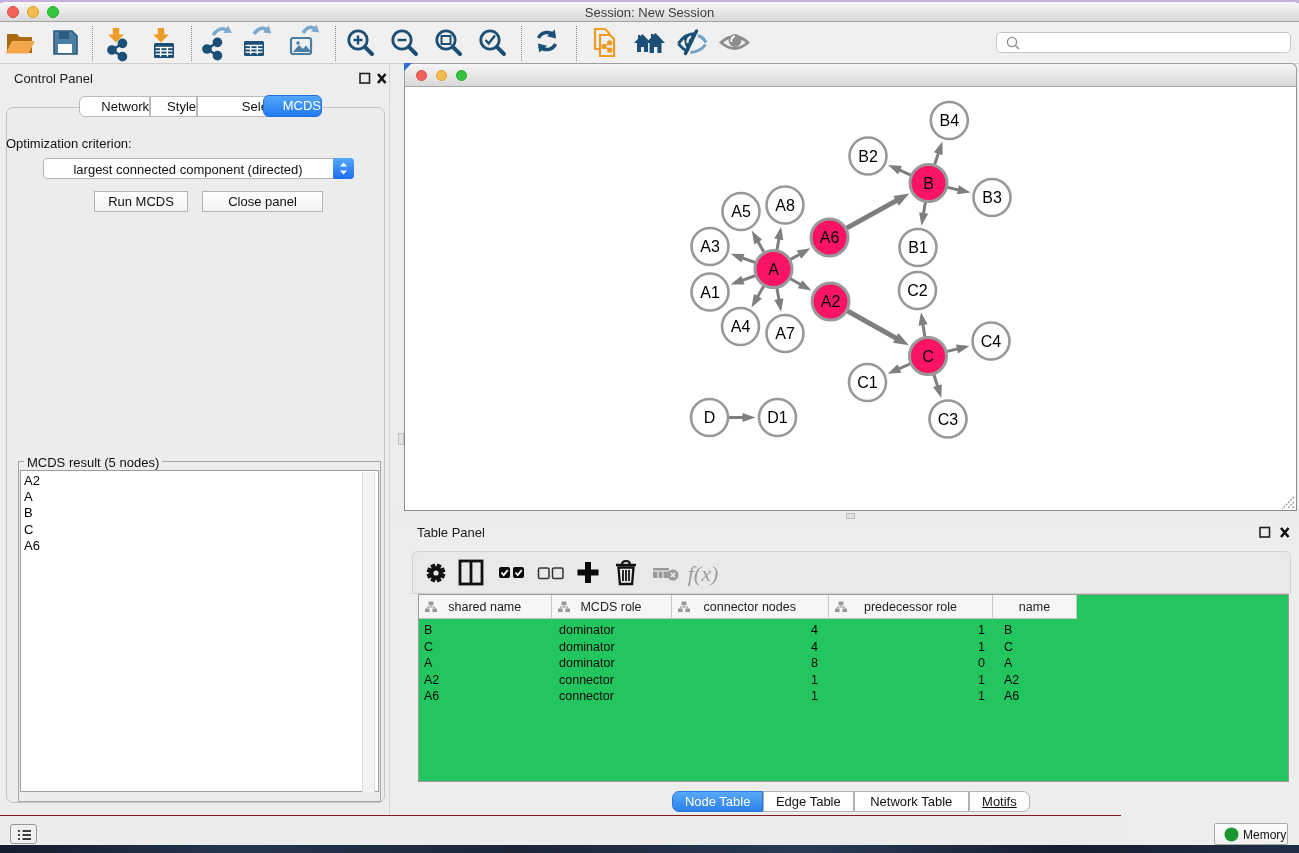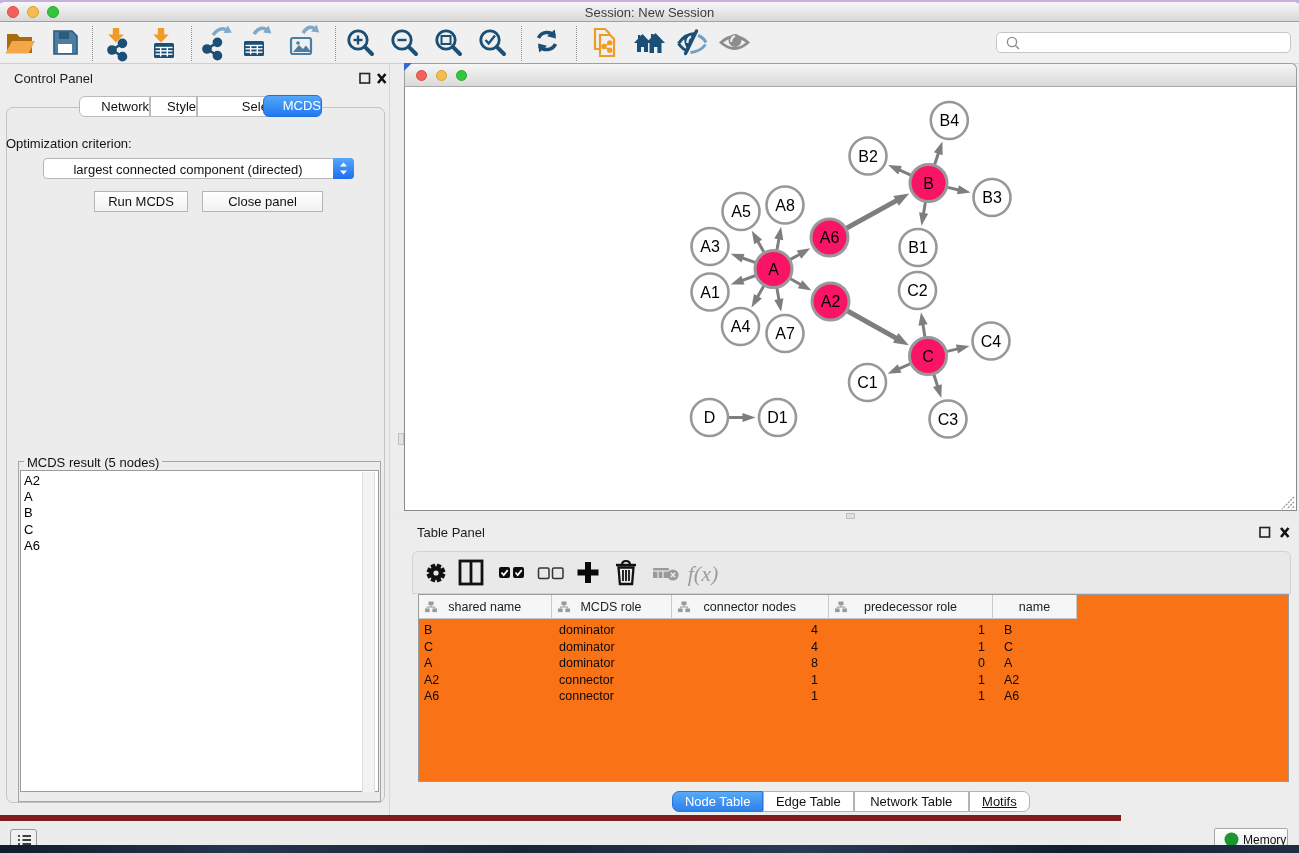--- a/index.html
+++ b/index.html
@@ -34,29 +34,29 @@
 .nw-text{top:5px;width:893px;text-align:center;font-size:13px;font-weight:bold;color:#2e2e2e}
 .canvas{left:0;top:24px;width:893px;height:424px;background:#fff;border:1px solid #8a8a8a;border-top:none}
 .graph{position:absolute;left:0;top:0}
 
 .split{left:390px;top:511px;width:909px;height:10px;background:#ececec}
 .split-h{left:846px;top:513px;width:9px;height:6px;background:#e0e0e0;border:1px solid #bdbdbd}
 
 .tpanel{left:390px;top:521px;width:909px;height:294px;background:#ededed}
 .tp-title{left:27px;top:4px;font-size:13px;color:#1c1c1c}
 .tp-well{left:22px;top:30px;width:879px;height:43px;background:#e9e9e9;border:1px solid #d2d2d2;border-radius:6px 6px 0 0}
-.ttable{left:28px;top:73px;width:871px;height:188px;background:#f97316;border:1px solid #9b9b9b}
+.ttable{left:28px;top:73px;width:871px;height:188px;background:#22c55e;border:1px solid #9b9b9b}
 .thead{left:0;top:0;width:658px;height:24px;background:#f6f6f6;border-bottom:1px solid #c4c4c4}
 .hcell{position:absolute;top:0;height:24px;border-right:1px solid #c9c9c9;font-size:12.5px;color:#222}
 .hlab{position:absolute;width:100%;text-align:center;top:5px}
 .cellt{position:absolute;font-size:12.5px;color:#0a0a0a}
 .btab{position:absolute;top:0;height:21px;background:#fff;border:1px solid #b3b3b3;font-size:13px;color:#111;text-align:center;line-height:20px}
 .btabsel{background:linear-gradient(#58a9f6,#2d80ea);color:#fff;border:1px solid #2575dd}
 
-.statusbar{left:0;top:815px;width:1121px;height:30px;background:#ececec;border-top:6px solid #7f1d1d}
+.statusbar{left:0;top:815px;width:1121px;height:30px;background:#ececec;border-top:1px solid #7f1d1d}
 .listbtn{left:10px;top:8px;width:27px;height:20px;background:#f0f0f0;border:1px solid #989898;border-radius:3px}
 .membtn{left:1214px;top:7px;width:74px;height:22px;background:linear-gradient(#fdfdfd,#f0f0f0);border:1px solid #a8a8a8;border-radius:2px;font-size:12px;color:#111}
 .bottomstrip{left:0;top:845px;width:1299px;height:8px;background:linear-gradient(90deg,#131c2e,#25354e 18%,#1a2538 40%,#2a3a55 62%,#141e30 82%,#202e46)}
 svg{position:absolute;overflow:visible}
 </style></head><body>
 <div class="abs topstrip"></div>
 <div class="abs titlebar"></div>
 <div class="abs tl" style="left:7px;background:#f3615b;border:1px solid #dc4b43"></div>
 <div class="abs tl" style="left:27px;background:#f5bd4f;border:1px solid #dfa125"></div>
 <div class="abs tl" style="left:47px;background:#33c53d;border:1px solid #24ab2c"></div>

